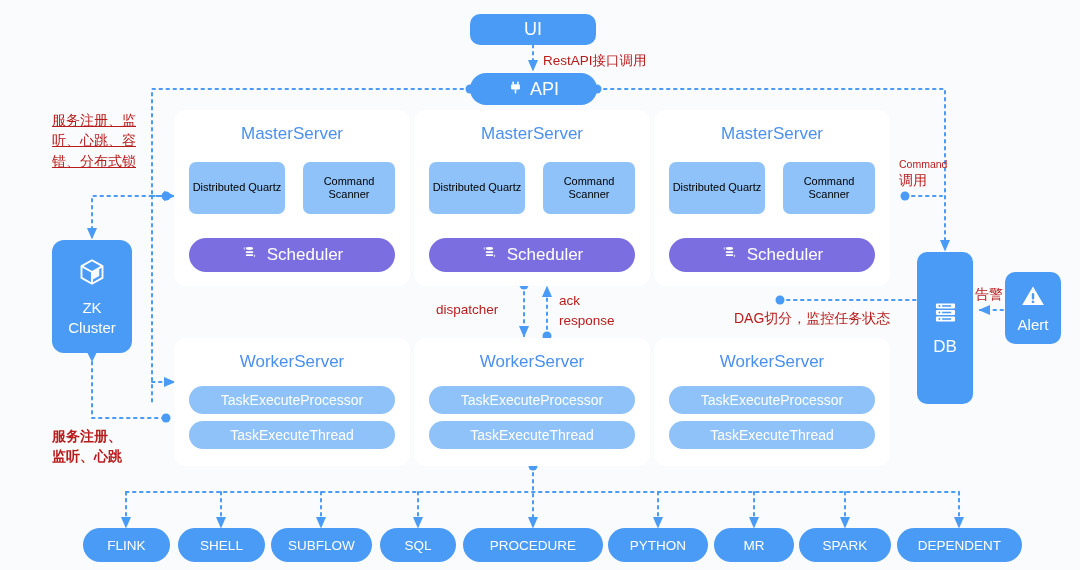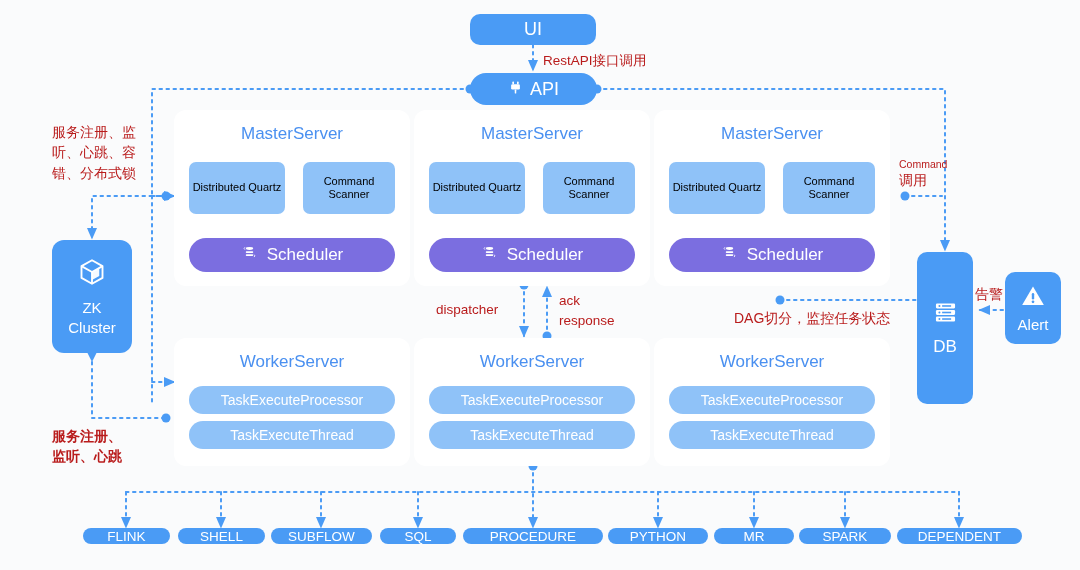--- a/index.html
+++ b/index.html
@@ -105,21 +105,21 @@
     font-size: 15px;
   }
   
   .task {
     position: absolute;
     display: flex; align-items: center; justify-content: center;
     background: #4a9bf5;
     color: #ffffff;
     border-radius: 17px;
     font-size: 13.5px;
-    height: 16px;
+    height: 34px;
     z-index: 3;
   }
   
   .label {
     position: absolute;
     color: #b91c1c;
     font-size: 13.5px;
     line-height: 1.45;
     z-index: 4;
     white-space: pre-line;
@@ -338,21 +338,21 @@
   <div class="task" style="left:271px; top:528px; width:101px;">SUBFLOW</div>
   <div class="task" style="left:380px; top:528px; width:76px;">SQL</div>
   <div class="task" style="left:463px; top:528px; width:140px;">PROCEDURE</div>
   <div class="task" style="left:608px; top:528px; width:100px;">PYTHON</div>
   <div class="task" style="left:714px; top:528px; width:80px;">MR</div>
   <div class="task" style="left:799px; top:528px; width:92px;">SPARK</div>
   <div class="task" style="left:897px; top:528px; width:125px;">DEPENDENT</div>
 
   <div class="label" style="left:543px; top:51px;">RestAPI接口调用</div>
 
-  <div class="label label-cn" style="left:52px; top:122px; width:110px;">服务注册、监
+  <div class="label label-cn" style="left:52px; top:110px; width:110px;text-decoration:underline;">服务注册、监
 听、心跳、容
 错、分布式锁</div>
 
   <div class="label label-cn" style="left:52px; top:426px; width:110px;font-weight:bold;">服务注册、
 监听、心跳</div>
 
   <div class="label label-sm" style="left:899px; top:157px;">Command</div>
   <div class="label label-cn" style="left:899px; top:170px;">调用</div>
 
   <div class="label" style="left:436px; top:300px;">dispatcher</div>

